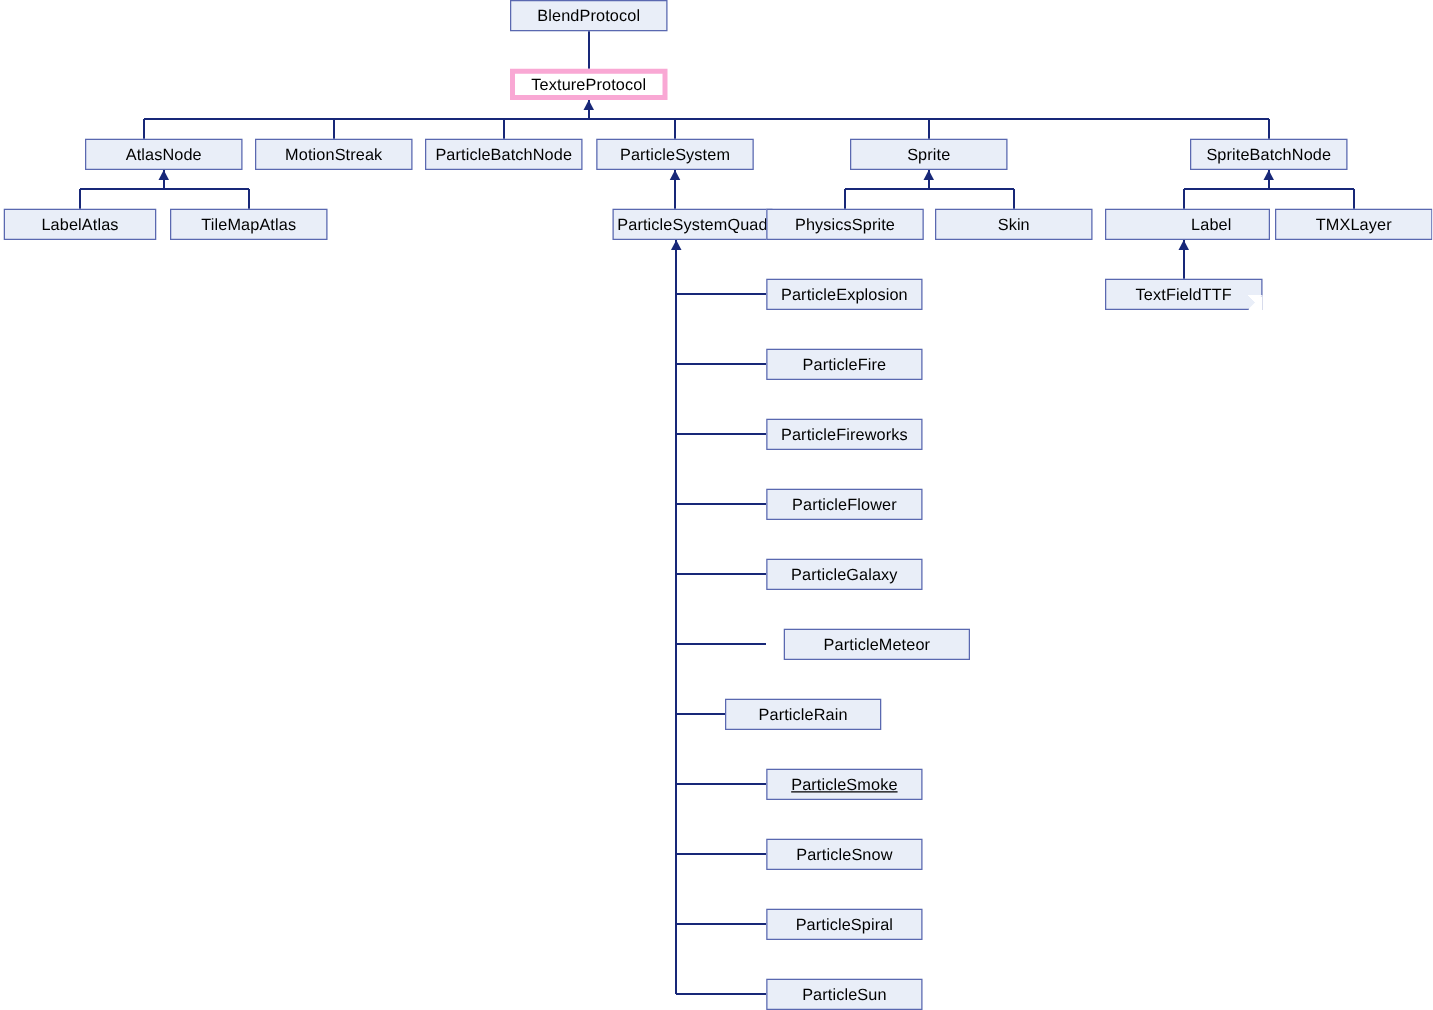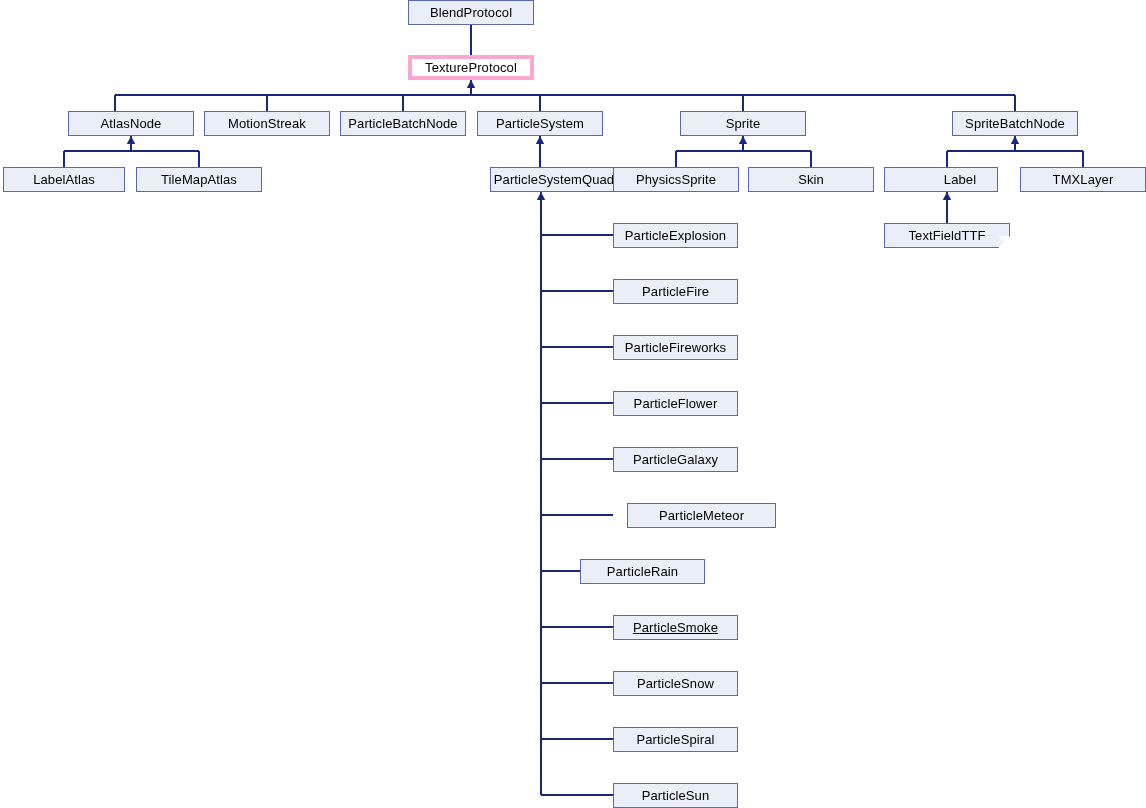--- a/index.html
+++ b/index.html
@@ -172,21 +172,21 @@
     </div>
     <div class="node filled" title="ParticleSystemQuad" style="left: 453px; top: 167px; width: 128px; height: 25px; margin-left: 37px;">
       <span class="label">ParticleSystemQuad</span>
     </div>
     <div class="node filled" title="PhysicsSprite" style="left: 613px; top: 167px; width: 126px; height: 25px;">
       <span class="label">PhysicsSprite</span>
     </div>
     <div class="node filled" title="Skin" style="left: 748px; top: 167px; width: 126px; height: 25px;">
       <span class="label">Skin</span>
     </div>
-    <div class="node filled" title="Label" style="left: 884px; top: 167px; width: 114px; height: 25px; padding-left: 38px;">
+    <div class="node filled" title="Label" style="left: 884px; top: 167px; width: 132px; height: 25px; padding-left: 38px;">
       <span class="label">Label</span>
     </div>
     <div class="node filled" title="TMXLayer" style="left: 1020px; top: 167px; width: 126px; height: 25px;">
       <span class="label">TMXLayer</span>
     </div>
     <div class="node filled folded" title="TextFieldTTF" style="left: 884px; top: 223px; width: 126px; height: 25px;">
       <span class="label">TextFieldTTF</span>
     </div>
     <div class="node filled" title="ParticleExplosion" style="left: 613px; top: 223px; width: 125px; height: 25px;">
       <span class="label">ParticleExplosion</span>

